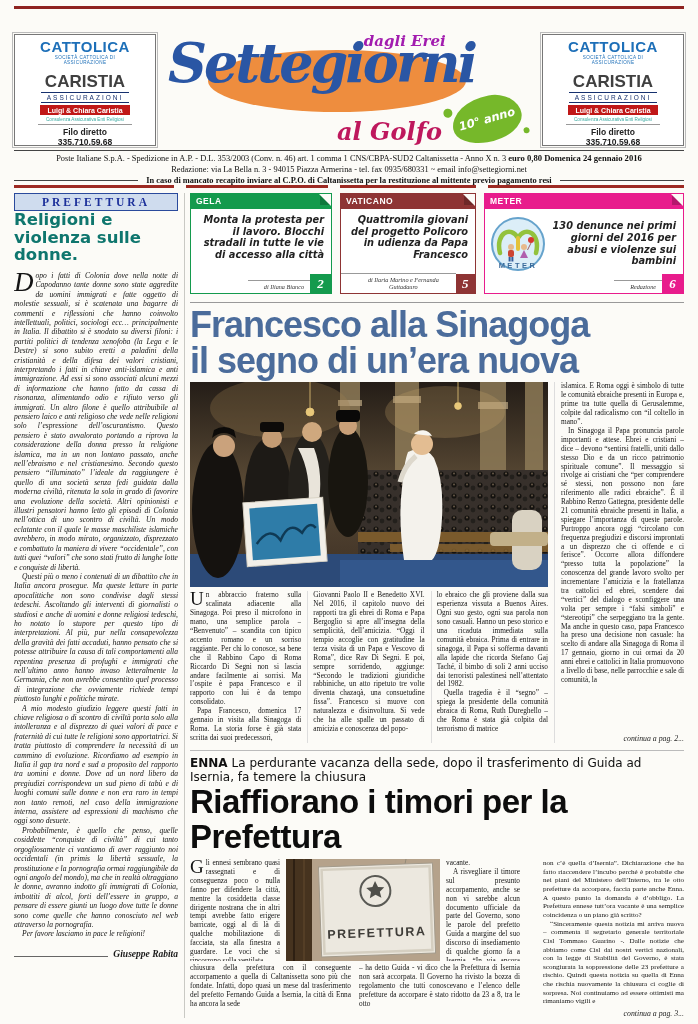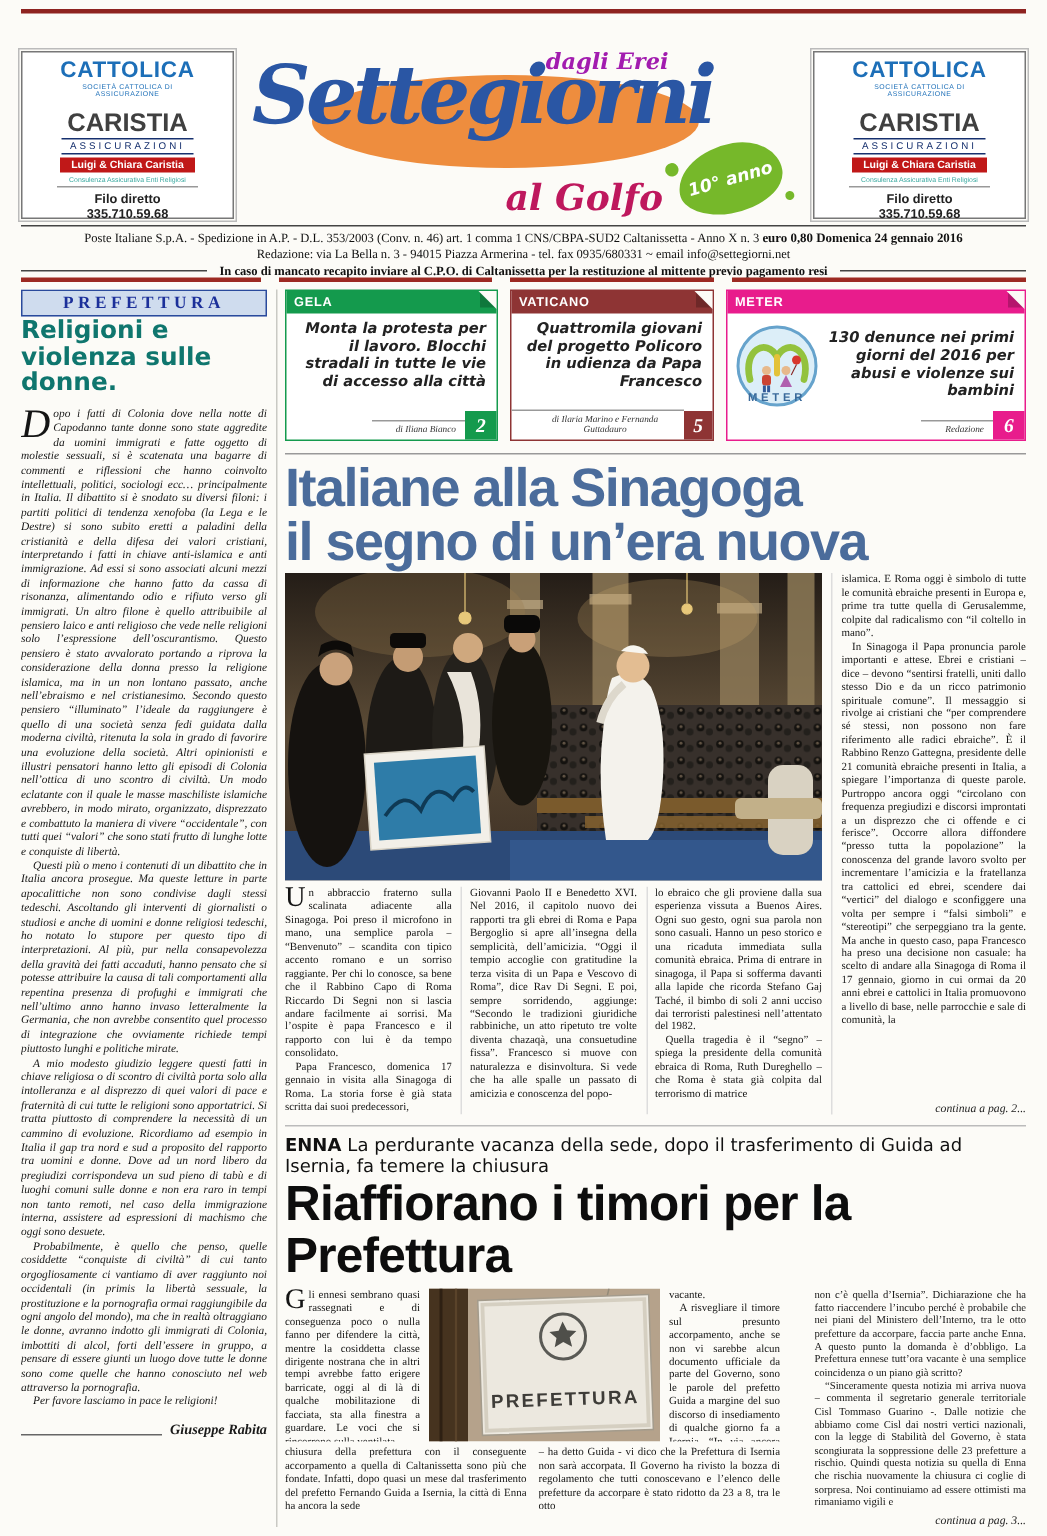--- a/index.html
+++ b/index.html
@@ -265,21 +265,21 @@
             <div class="t-text">130 denunce nei primi giorni del 2016 per abusi e violenze sui bambini</div>
           </div>
           <div class="t-foot">
             <div class="t-byline">Redazione</div>
             <div class="pgnum">6</div>
           </div>
         </div>
       </div>
 
       <div class="h1-block">
-        <div>Italiane alla Sinagoga</div>
+        <div>Francesco alla Sinagoga</div>
         <div>il segno di un’era nuova</div>
       </div>
 
       <div class="art1 art">
         <div class="art1-left">
           <svg class="photo1" viewBox="0 0 358 205" preserveAspectRatio="none">
             <defs>
               <linearGradient id="bg1" x1="0" y1="0" x2="0" y2="1">
                 <stop offset="0" stop-color="#241d17"></stop>
                 <stop offset="0.5" stop-color="#5a4a35"></stop>

